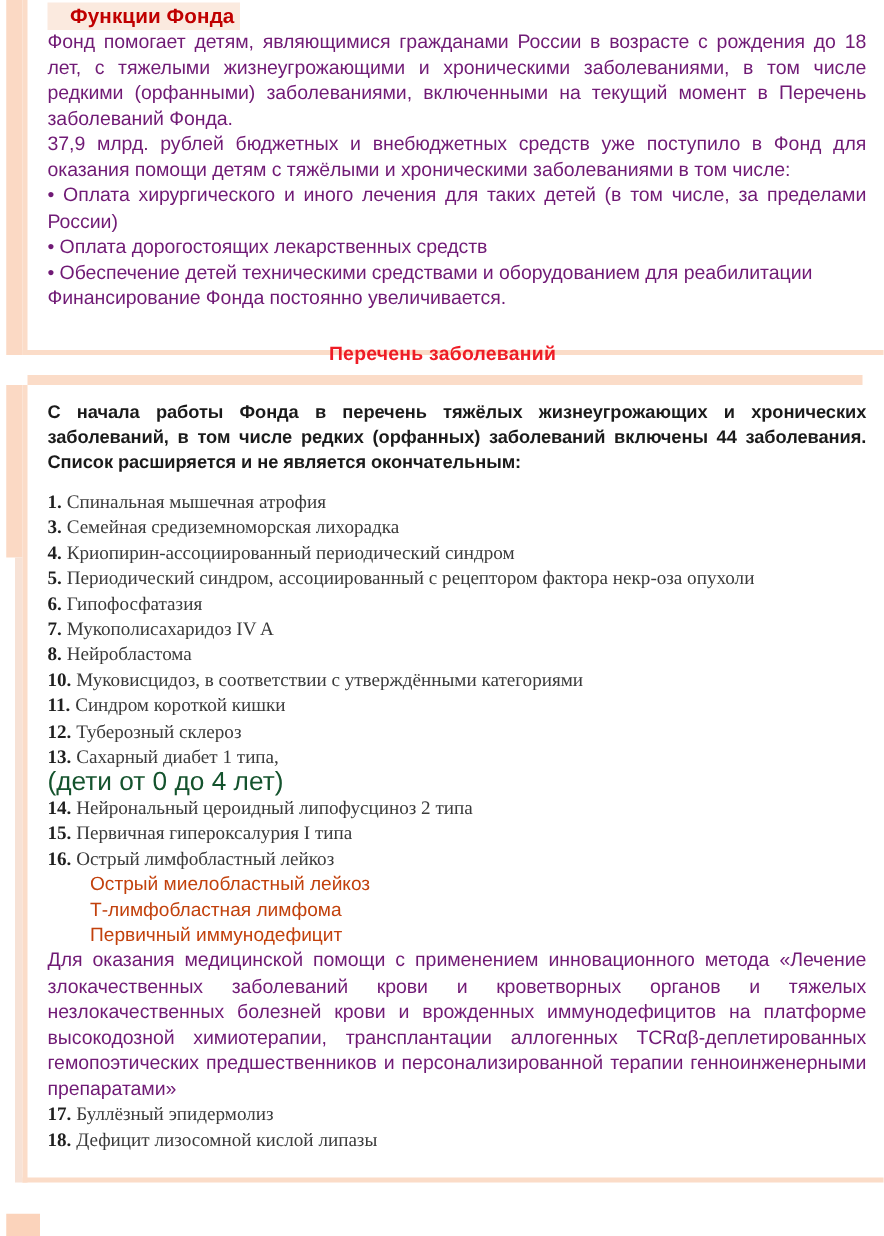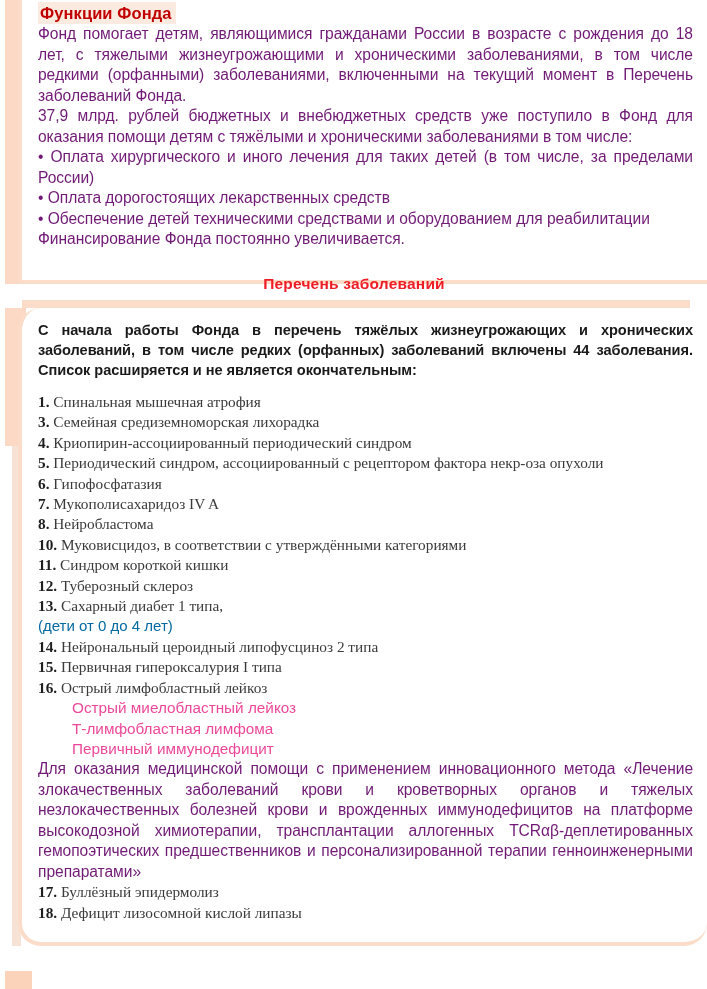--- a/index.html
+++ b/index.html
@@ -64,37 +64,36 @@
     border-top: none;
     border-right: none;
   }
   .box-bottom {
     left: 18px;
     top: 308px;
     width: 689px;
     height: 638px;
     border-top: none;
     border-right: none;
-    border-radius: 23px;
   }
 
   .box-inner {
     position: relative;
     padding: 0 14px 0 16px;
   }
 
   
   .heading-hl {
     display: inline-block;
     color: #c00000;
     font-weight: bold;
     font-size: 16.5px;
     line-height: 20px;
     background: #fbeadf;
-    padding: 1px 4px 1px 2px;
+    padding: 1px 4px 1px 18px;
     margin: 2px 0 0 0;
     letter-spacing: 0.1px;
   }
   .section-heading {
     position: absolute;
     left: 18px;
     top: 272px;
     width: 672px;
     height: 24px;
     text-align: center;
@@ -149,28 +148,28 @@
     color: #3a3a3a;
     font-size: 15.3px;
     line-height: 20.4px;
     white-space: normal;
   }
   .disease-list li .num {
     font-weight: bold;
     color: #1f1f1f;
   }
   .sub-item {
-    color: #ec4899;
+    color: #c2410c;
     font-size: 15.3px;
     line-height: 20.4px;
     padding-left: 34px;
   }
   .cont-line {
-    color: #0369a1;
-    font-size: 15px;
+    color: #14532d;
+    font-size: 21px;
     line-height: 20.4px;
   }
   .spacer-12 { height: 12px; }
 </style>
 </head>
 <body>
 
 <div class="deco-bar-top"></div>
 <div class="deco-bar-mid"></div>
 <div class="deco-bar-thin"></div>

